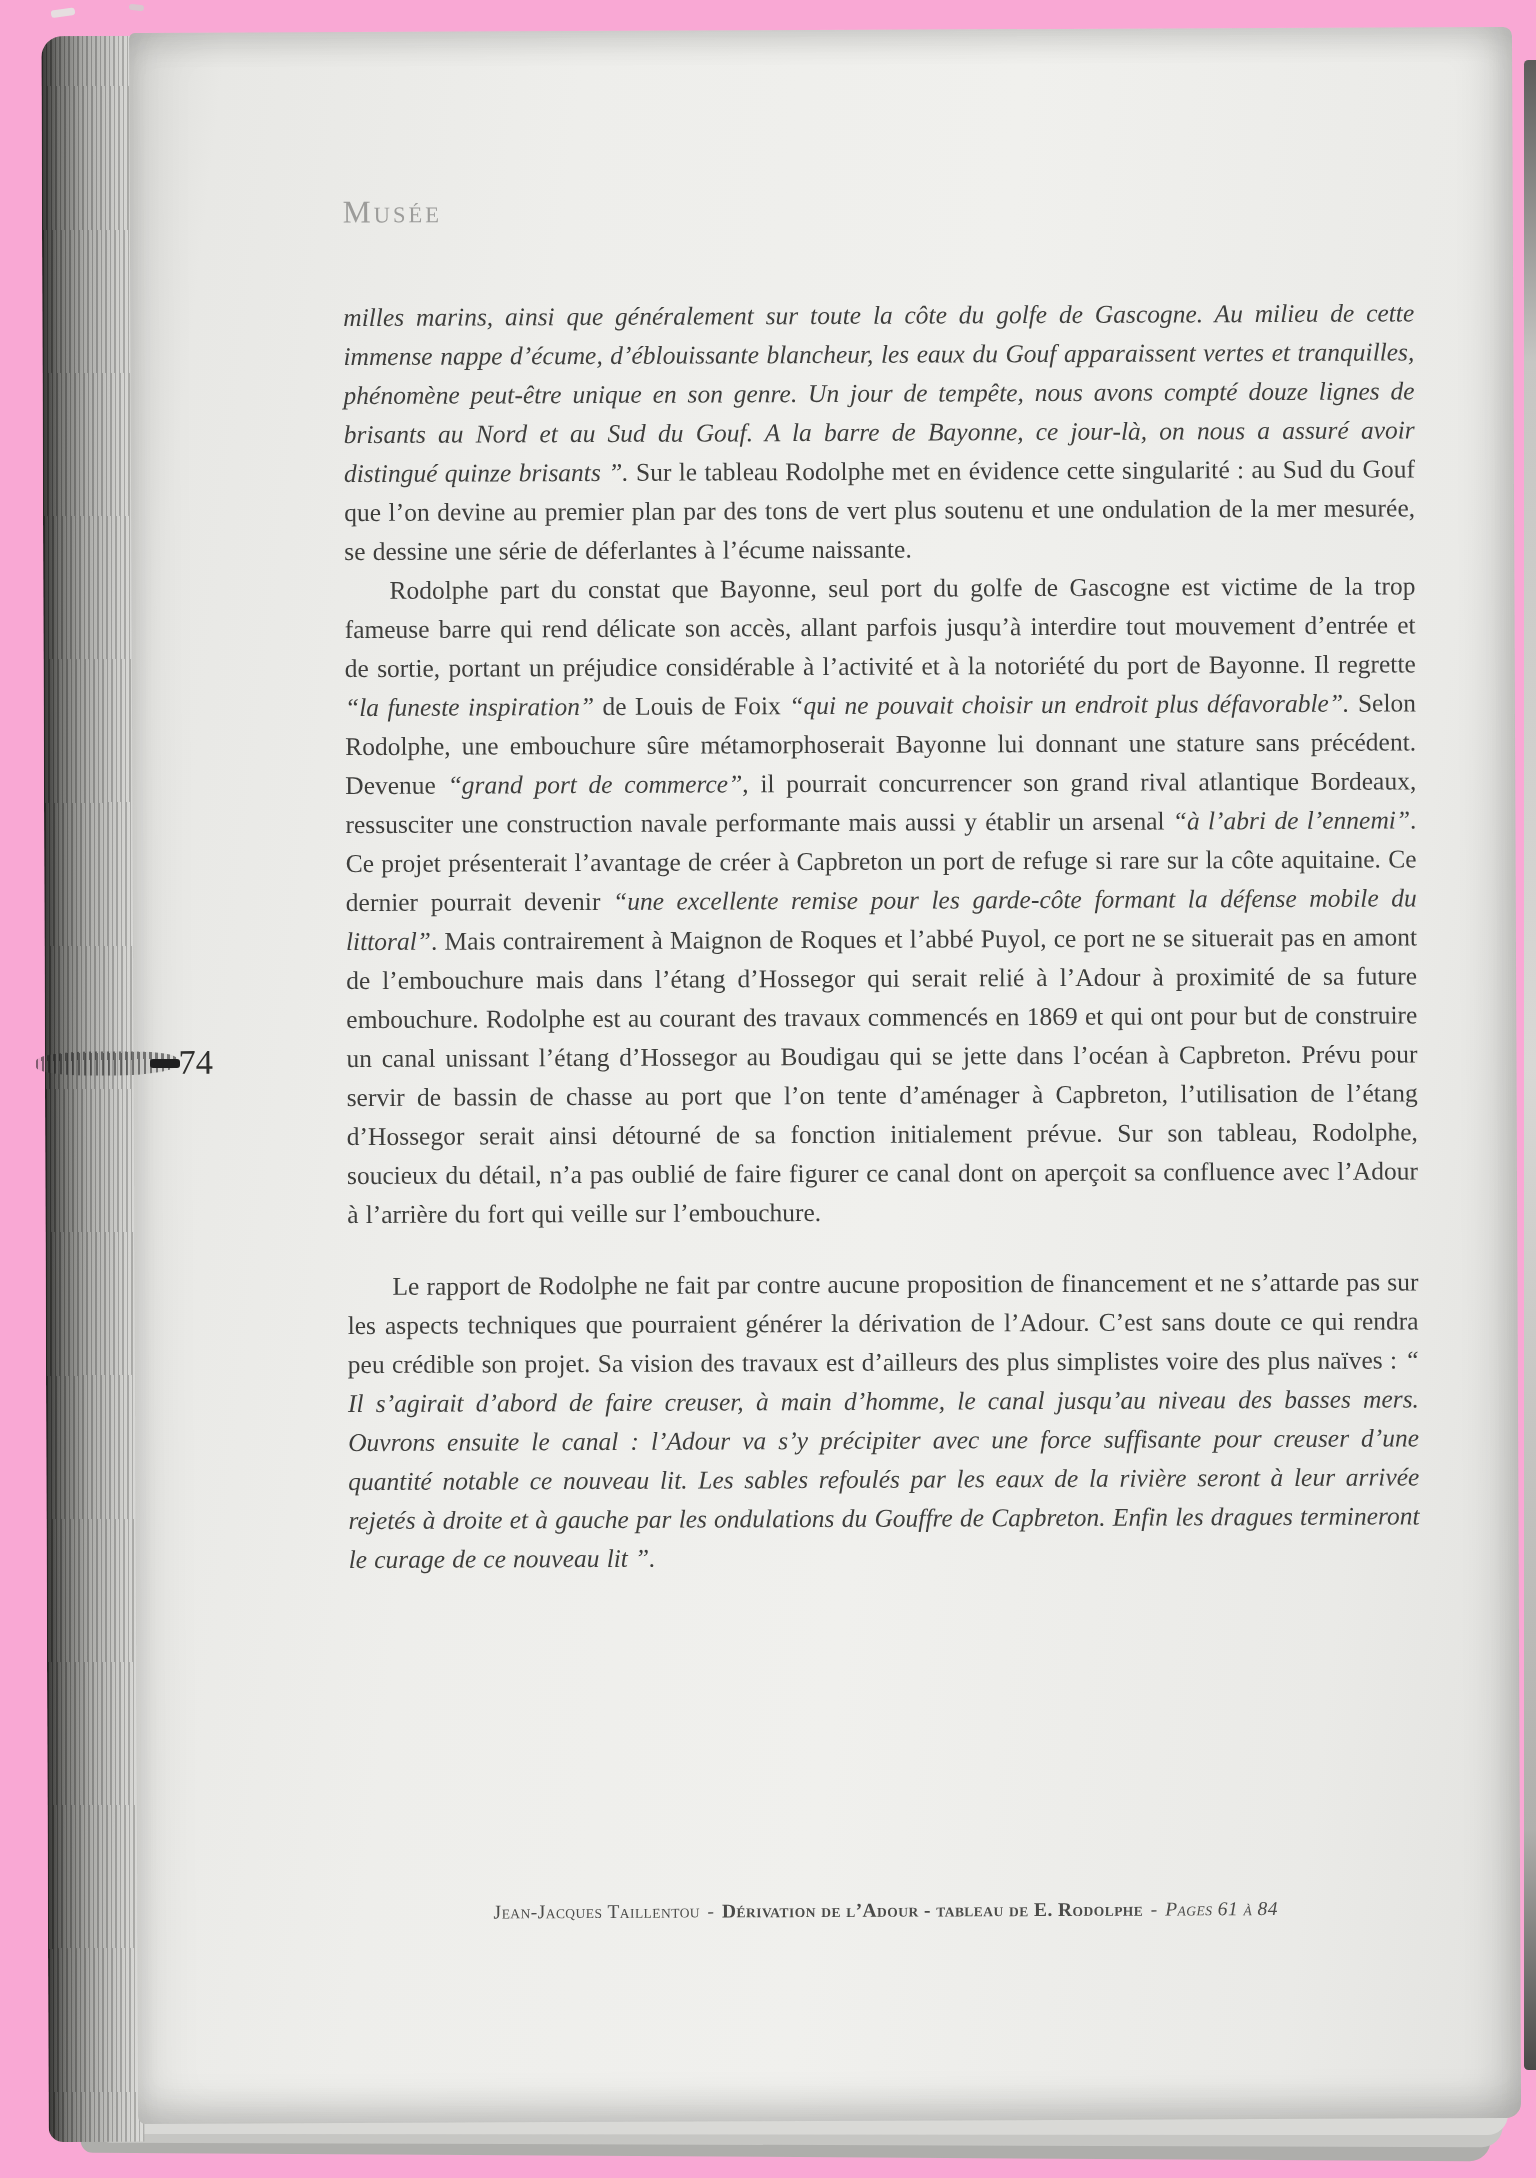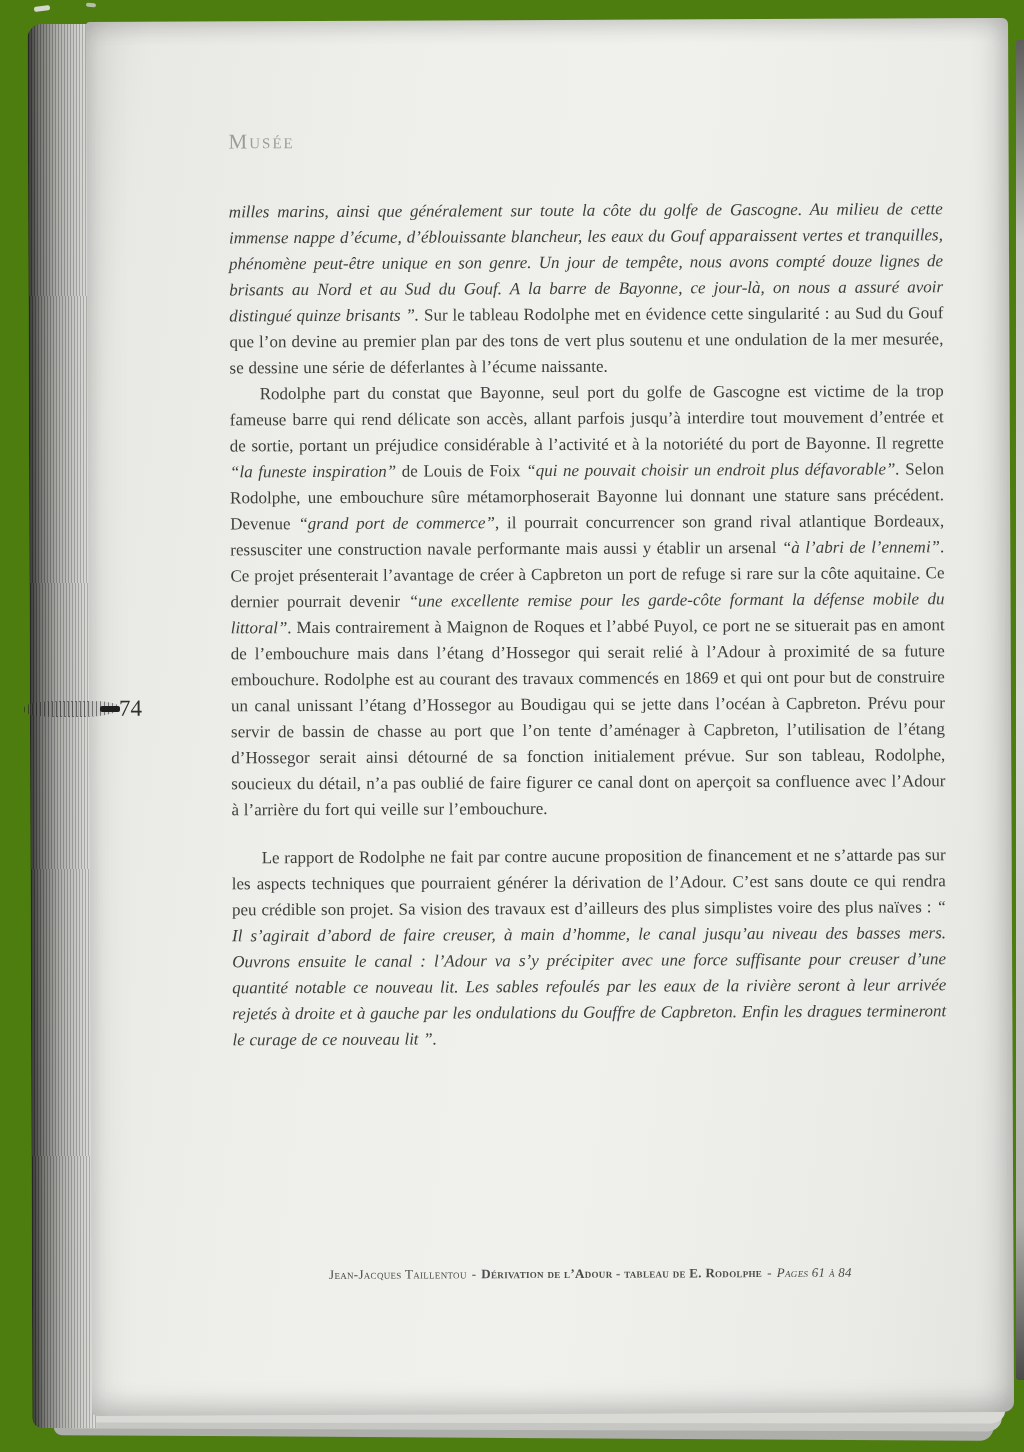--- a/index.html
+++ b/index.html
@@ -1,18 +1,18 @@
 <!DOCTYPE html>
 <html><head>
 <meta charset="utf-8">
 <style>
   html,body { margin:0; padding:0; background:#000; }
   .photo {
     position:relative; width:1024px; height:1452px;
-    background:#4d7c0f; overflow:hidden;
+    background:#f9a8d4; overflow:hidden;
     font-family:"Liberation Serif", serif;
   }
   
   .under { position:absolute; border-radius:12px 4px 14px 8px; }
   .under3 { left:58px; top:40px; width:940px; height:1398px; background:#aeaeab; transform:rotate(0.35deg); z-index:1; }
   .under2 { left:68px; top:34px; width:936px; height:1396px; background:#c6c6c3; transform:rotate(0.18deg); z-index:2; }
   .under1 { left:78px; top:28px; width:928px; height:1395px; background:#d9d9d6; transform:rotate(0.05deg); z-index:3; }
   
   .stack-left {
     position:absolute; left:30px; top:24px; width:64px; height:1404px; z-index:4;

